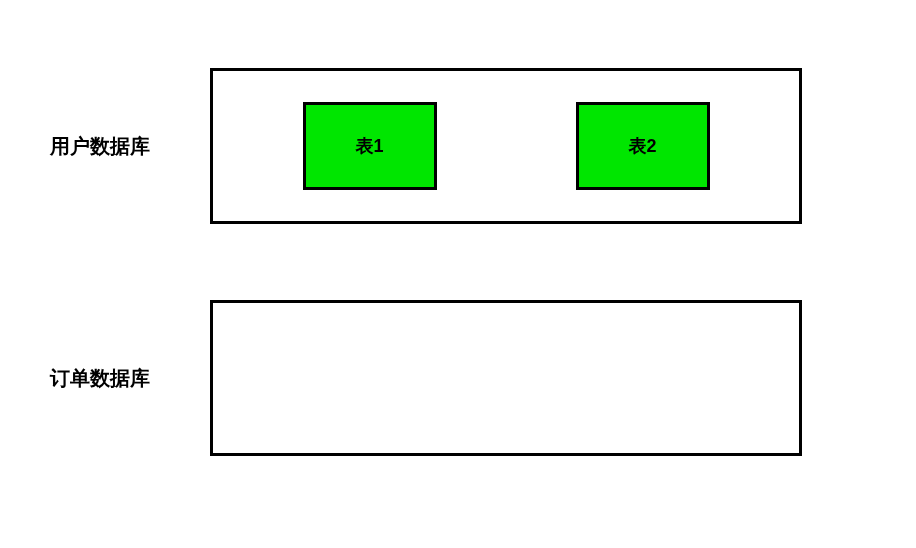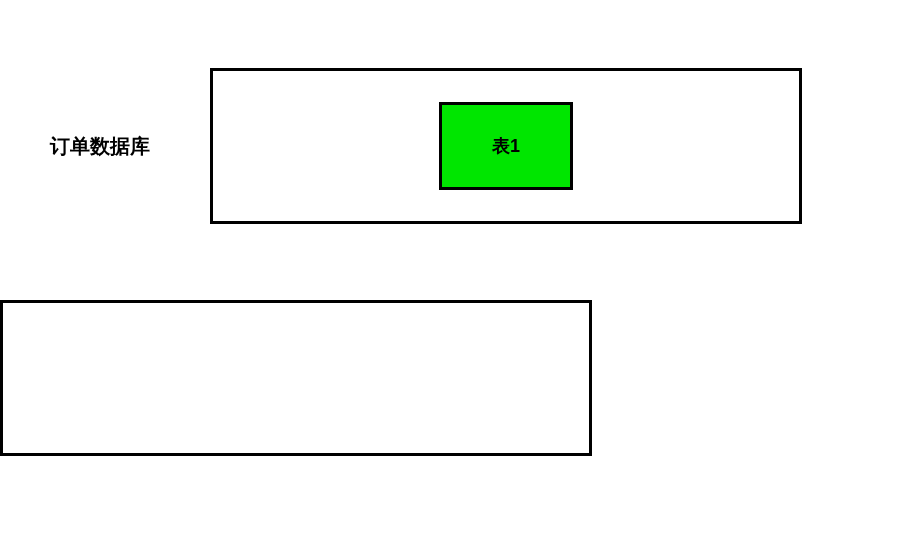--- a/index.html
+++ b/index.html
@@ -53,22 +53,24 @@
       justify-content: center;
       font-size: 18px;
       font-weight: bold;
       color: #000;
     }
   </style>
 </head>
 <body>
 
 <div class="row row-1">
-  <div class="db-label">订单数据库</div>
+  <div class="db-label">用户数据库</div>
   <div class="db-container">
     <div class="table-box">表1</div>
+    <div class="table-box">表2</div>
   </div>
 </div>
 
 <div class="row row-2">
+  <div class="db-label">订单数据库</div>
   <div class="db-container">
   </div>
 </div>
 
 </body></html>

